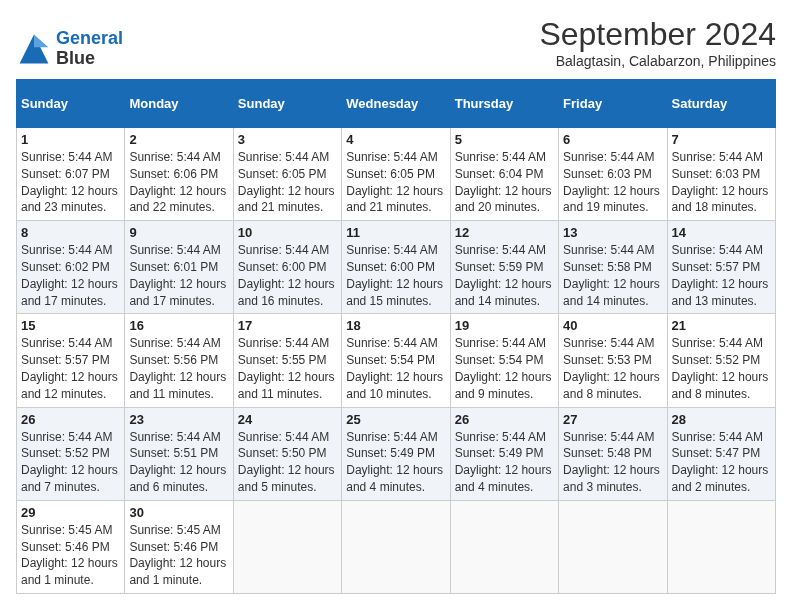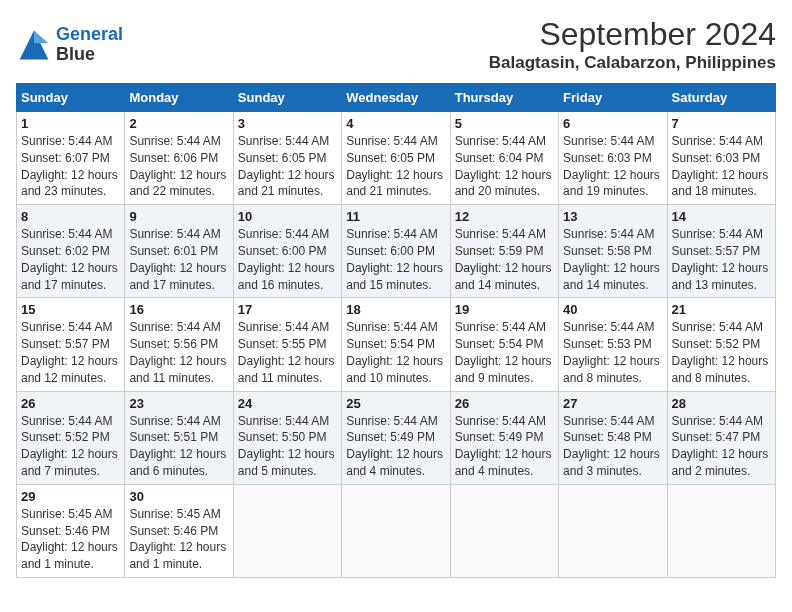--- a/index.html
+++ b/index.html
@@ -6,21 +6,21 @@
     body {
       font-family: Arial, sans-serif;
       background: #fff;
       width: 792px;
       min-height: 612px;
       padding: 16px;
     }
     .header-section {
       display: flex;
       justify-content: space-between;
-      align-items: center;
+      align-items: flex-end;
       margin-bottom: 10px;
     }
     .logo {
       display: flex;
       align-items: center;
       gap: 4px;
     }
     .logo-text {
       font-size: 18px;
       font-weight: bold;
@@ -34,33 +34,32 @@
     }
     .title-block {
       text-align: right;
     }
     .month-title {
       font-size: 32px;
       color: #333;
       font-weight: normal;
     }
     .subtitle {
-      font-size: 17px;
+      font-size: 14px;
       color: #333;
-      font-weight: bold;
     }
     table {
       width: 100%;
       border-collapse: collapse;
       font-size: 11px;
     }
     thead tr th {
       background: #1a6bb5;
       color: #fff;
-      padding: 6px 4px;
+      padding: 16px 4px;
       text-align: left;
       font-size: 13px;
       font-weight: bold;
       border: 1px solid #1a6bb5;
     }
     tbody tr td {
       vertical-align: top;
       border: 1px solid #ccc;
       padding: 4px;
       width: calc(100% / 7);

